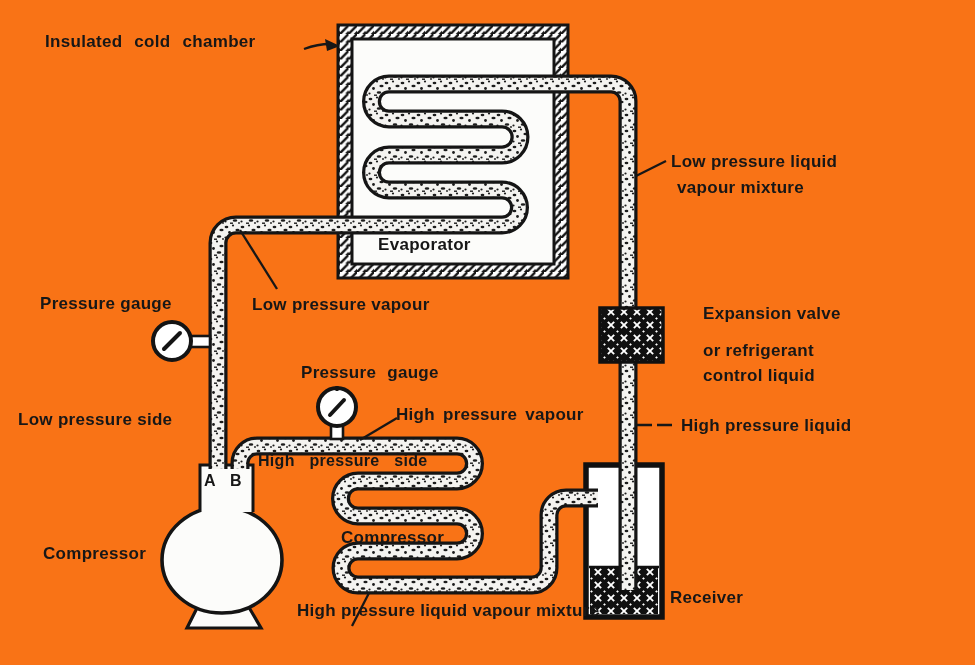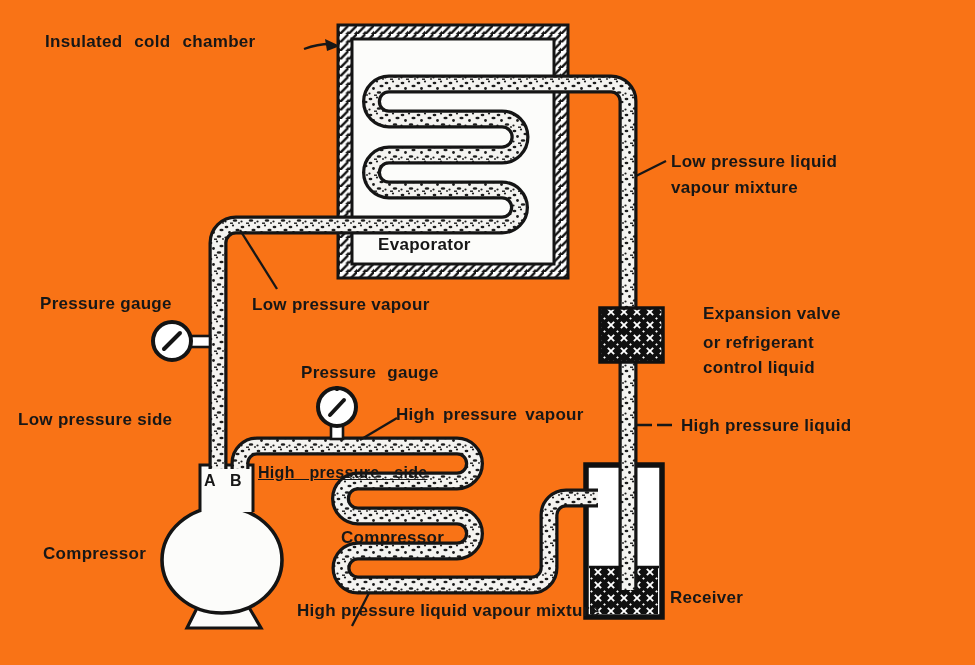--- a/index.html
+++ b/index.html
@@ -112,40 +112,40 @@
       <line x1="360" y1="440" x2="397" y2="418"></line>
       <line x1="637" y1="425" x2="676" y2="425" stroke-dasharray="15 5"></line>
       <line x1="369" y1="593" x2="352" y2="626"></line>
     </g>
   </svg>
 
   <div class="lbl" style="left:45px;top:31px;word-spacing:7px;">Insulated cold chamber</div>
 
   <div class="stack" style="left:671px;top:151px;">
     <div class="lbl">Low pressure liquid</div>
-    <div class="lbl" style="margin-top:5px;">vapour mixture</div>
+    <div class="lbl" style="margin-left:6px;margin-top:5px;">vapour mixture</div>
   </div>
 
   <div class="lbl" style="left:40px;top:293px;">Pressure gauge</div>
 
   <div class="lbl" style="left:252px;top:294px;">Low pressure vapour</div>
 
   <div class="stack" style="left:703px;top:303px;">
     <div class="lbl">Expansion valve</div>
-    <div class="lbl" style="margin-top:8px;">or refrigerant</div>
+    <div class="lbl" style="margin-top:16px;">or refrigerant</div>
     <div class="lbl" style="margin-top:4px;">control liquid</div>
   </div>
 
   <div class="lbl wide" style="left:301px;top:362px;">Pressure gauge</div>
 
   <div class="lbl" style="left:18px;top:409px;">Low pressure side</div>
 
   <div class="lbl" style="left:396px;top:404px;word-spacing:3px;">High pressure vapour</div>
 
-  <div class="lbl wider sm" style="left:258px;top:462px;text-decoration:underline;">High pressure side</div>
+  <div class="lbl wider sm" style="left:258px;top:450px;">High pressure side</div>
 
   <div class="lbl" style="left:681px;top:415px;">High pressure liquid</div>
 
   <div class="lbl sm" style="left:204px;top:470px;">A</div>
   <div class="lbl sm" style="left:230px;top:470px;">B</div>
 
   <div class="lbl" style="left:43px;top:543px;">Compressor</div>
 
   <div class="lbl" style="left:341px;top:527px;">Compressor</div>
 

